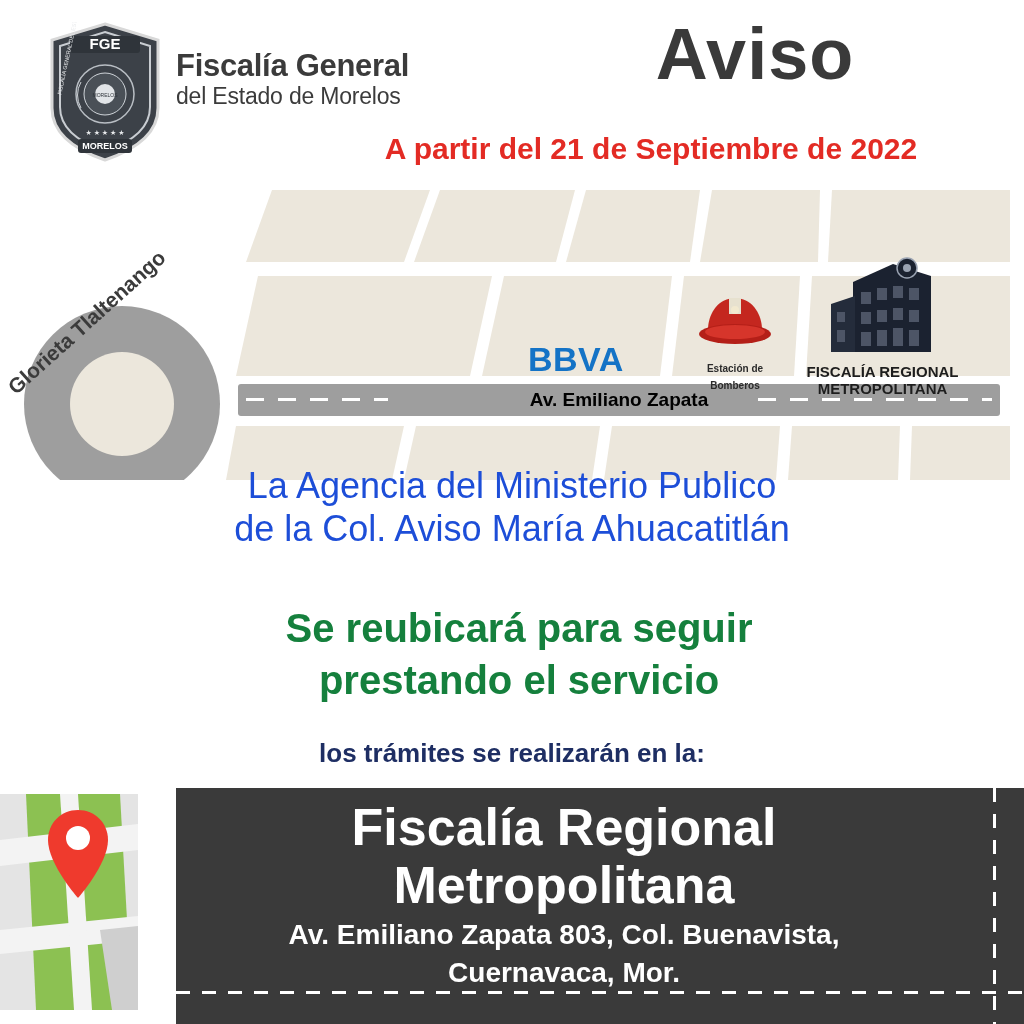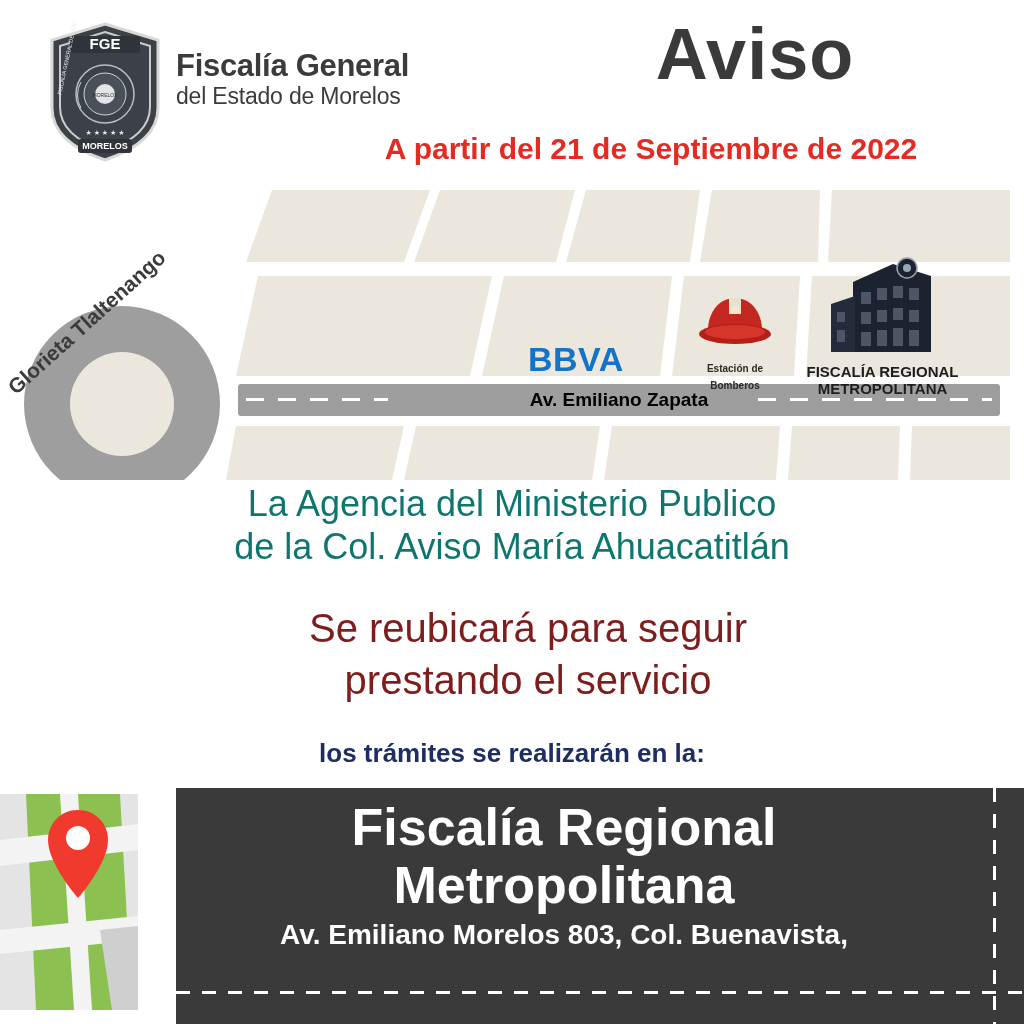--- a/index.html
+++ b/index.html
@@ -94,26 +94,26 @@
   .frm{
     position:absolute;left:790px;top:72px;width:185px;text-align:center;
   }
   .frm .bldg{display:block;margin:0 auto;}
   .frm .lbl{
     margin-top:1px;font-size:15px;font-weight:bold;color:#1d1d1d;line-height:17px;
   }
 
   
   .agencia{
-    position:absolute;left:112px;top:482px;width:800px;
-    text-align:center;font-size:36px;color:#0f766e;line-height:43px;
+    position:absolute;left:112px;top:464px;width:800px;
+    text-align:center;font-size:36px;color:#1d4ed8;line-height:43px;
   }
   .reubica{
-    position:absolute;left:176px;top:602px;width:704px;
-    text-align:center;font-size:40px;font-weight:normal;color:#7f1d1d;line-height:52px;
+    position:absolute;left:167px;top:602px;width:704px;
+    text-align:center;font-size:40px;font-weight:bold;color:#15803d;line-height:52px;
   }
   .tramites{
     position:absolute;left:180px;top:738px;width:664px;
     text-align:center;font-size:26px;font-weight:bold;color:#1e2e63;
   }
 
   
   .footer{
     position:absolute;left:0;top:780px;width:1024px;height:244px;
     overflow:hidden;
@@ -270,21 +270,22 @@
   <div class="tramites">los trámites se realizarán en la:</div>
 
   <div class="footer">
     <div class="footer-bar"></div>
     <div class="footer-dash"></div>
     <div class="footer-dash-h"></div>
 
     <div class="footer-text">
       <div class="t1">Fiscalía Regional</div>
       <div class="t1">Metropolitana</div>
-      <div class="t2">Av. Emiliano Morelos 803, Col. Buenavista,</div>
+      <div class="t2">Av. Emiliano Zapata 803, Col. Buenavista,</div>
+      <div class="t2">Cuernavaca, Mor.</div>
     </div>
 
     <div class="minimap">
       <svg width="176" height="244" viewBox="0 0 176 244" aria-hidden="true">
         <rect x="0" y="0" width="176" height="244" fill="#ffffff"></rect>
         <polygon points="0,14 138,14 138,230 0,230" fill="#e4e4e4"></polygon>
         <polygon points="26,14 120,14 132,230 36,230" fill="#8cc152"></polygon>
         <polygon points="0,60 138,44 138,70 0,86" fill="#f3f3f3"></polygon>
         <polygon points="0,150 138,136 138,160 0,174" fill="#f3f3f3"></polygon>
         <polygon points="60,14 78,14 92,230 74,230" fill="#f3f3f3"></polygon>

